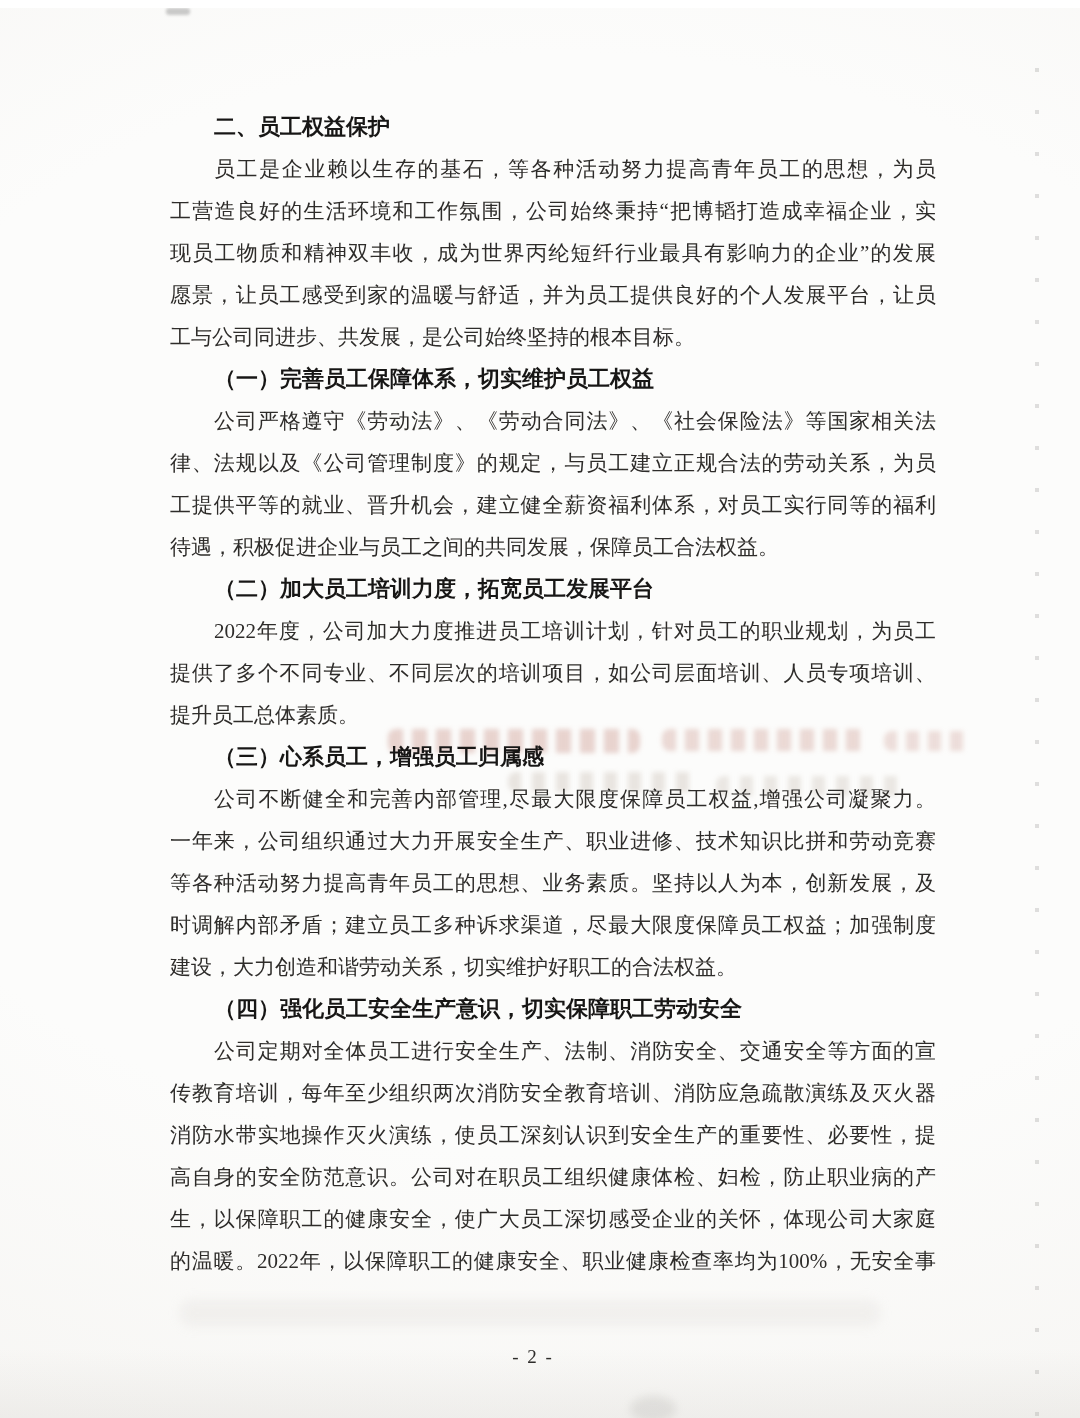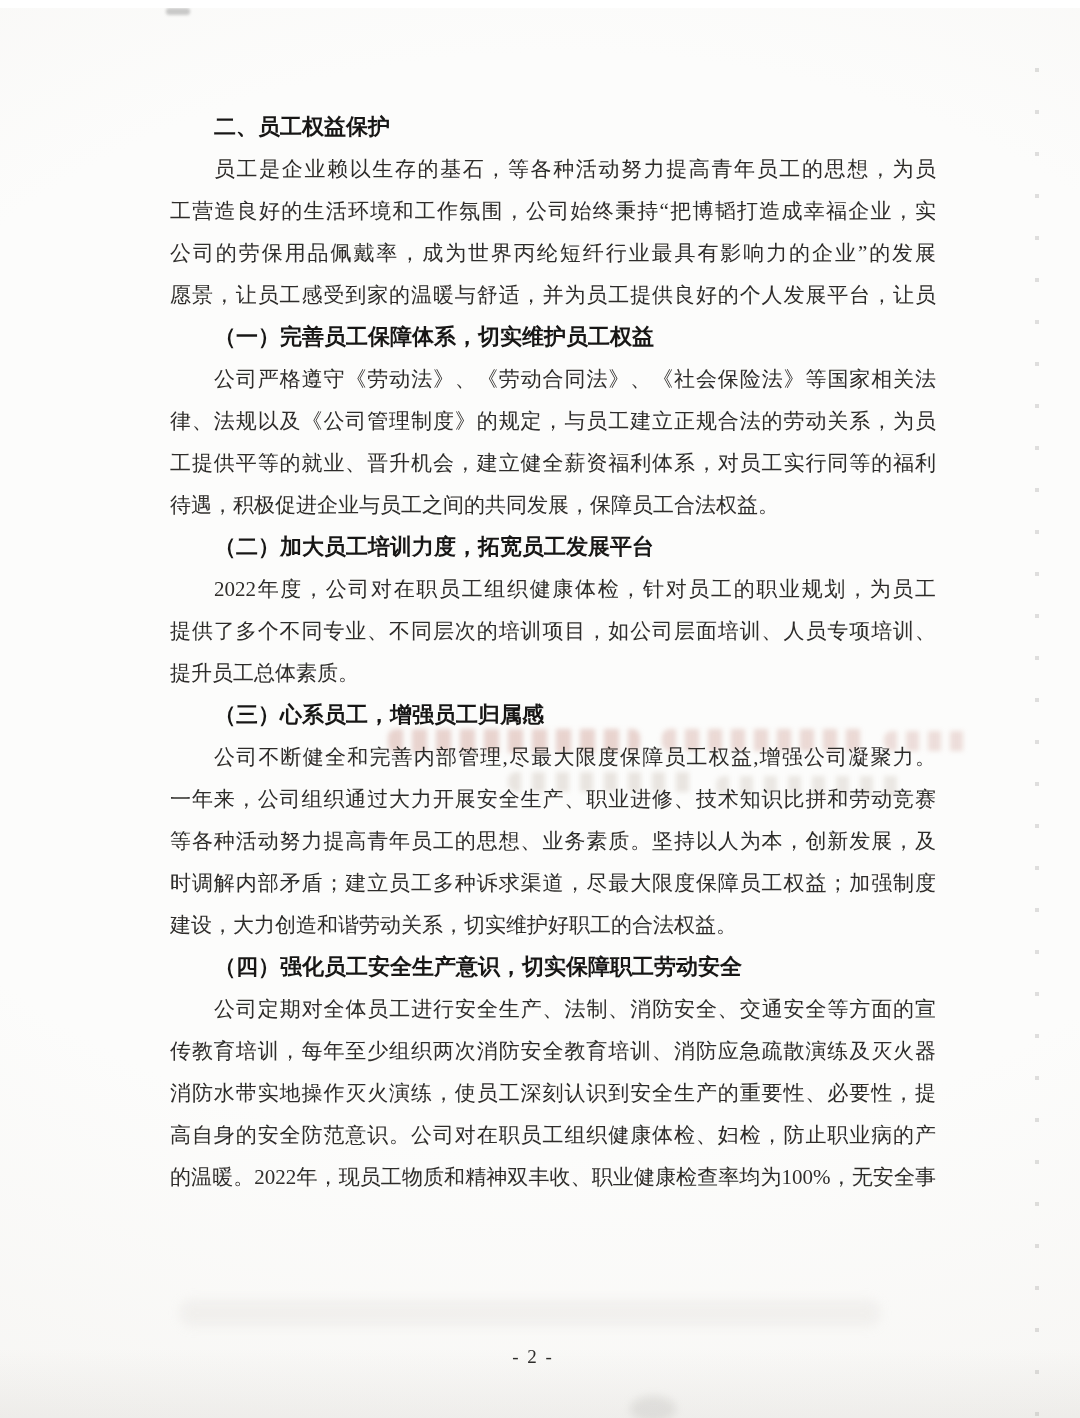--- a/index.html
+++ b/index.html
@@ -125,40 +125,42 @@
   <div class="artifact dotted-line"></div>
   <div class="artifact under-text-band"></div>
   <div class="artifact footer-smudge"></div>
   <div class="artifact bottom-shade"></div>
 
   <div class="content">
     <div class="line heading short">二、员工权益保护</div>
 
   <div class="line body-line indent">员工是企业赖以生存的基石，等各种活动努力提高青年员工的思想，为员</div>
       <div class="line body-line">工营造良好的生活环境和工作氛围，公司始终秉持“把博韬打造成幸福企业，实</div>
-      <div class="line body-line">公司的劳保用品佩戴率，成为世界丙纶短纤行业最具有影响力的企业”的发展</div>
+      <div class="line body-line">现员工物质和精神双丰收，成为世界丙纶短纤行业最具有影响力的企业”的发展</div>
       <div class="line body-line">愿景，让员工感受到家的温暖与舒适，并为员工提供良好的个人发展平台，让员</div>
+      <div class="line body-line short">工与公司同进步、共发展，是公司始终坚持的根本目标。</div>
       <div class="line heading short">（一）完善员工保障体系，切实维护员工权益</div>
       <div class="line body-line indent">公司严格遵守《劳动法》、《劳动合同法》、《社会保险法》等国家相关法</div>
       <div class="line body-line">律、法规以及《公司管理制度》的规定，与员工建立正规合法的劳动关系，为员</div>
       <div class="line body-line">工提供平等的就业、晋升机会，建立健全薪资福利体系，对员工实行同等的福利</div>
       <div class="line body-line short">待遇，积极促进企业与员工之间的共同发展，保障员工合法权益。</div>
       <div class="line heading short">（二）加大员工培训力度，拓宽员工发展平台</div>
-      <div class="line body-line indent">2022年度，公司对在职员工组织健康体检，针对员工的职业规划，为员工</div>
+      <div class="line body-line indent">2022年度，公司加大力度推进员工培训计划，针对员工的职业规划，为员工</div>
       <div class="line body-line">提供了多个不同专业、不同层次的培训项目，如公司层面培训、人员专项培训、</div>
       <div class="line body-line short">提升员工总体素质。</div>
       <div class="line heading short">（三）心系员工，增强员工归属感</div>
       <div class="line body-line indent">公司不断健全和完善内部管理,尽最大限度保障员工权益,增强公司凝聚力。</div>
       <div class="line body-line">一年来，公司组织通过大力开展安全生产、职业进修、技术知识比拼和劳动竞赛</div>
       <div class="line body-line">等各种活动努力提高青年员工的思想、业务素质。坚持以人为本，创新发展，及</div>
       <div class="line body-line">时调解内部矛盾；建立员工多种诉求渠道，尽最大限度保障员工权益；加强制度</div>
       <div class="line body-line short">建设，大力创造和谐劳动关系，切实维护好职工的合法权益。</div>
       <div class="line heading short">（四）强化员工安全生产意识，切实保障职工劳动安全</div>
       <div class="line body-line indent">公司定期对全体员工进行安全生产、法制、消防安全、交通安全等方面的宣</div>
       <div class="line body-line">传教育培训，每年至少组织两次消防安全教育培训、消防应急疏散演练及灭火器</div>
       <div class="line body-line">消防水带实地操作灭火演练，使员工深刻认识到安全生产的重要性、必要性，提</div>
       <div class="line body-line">高自身的安全防范意识。公司对在职员工组织健康体检、妇检，防止职业病的产</div>
-      <div class="line body-line">的温暖。2022年，现员工物质和精神双丰收、职业健康检查率均为100%，无安全事</div>
+      <div class="line body-line">生，以保障职工的健康安全，使广大员工深切感受企业的关怀，体现公司大家庭</div>
+      <div class="line body-line">的温暖。2022年，以保障职工的健康安全、职业健康检查率均为100%，无安全事</div>
     </div>
 
   <div class="footer">- 2 -</div>
 
 </div>
 
 </body></html>

